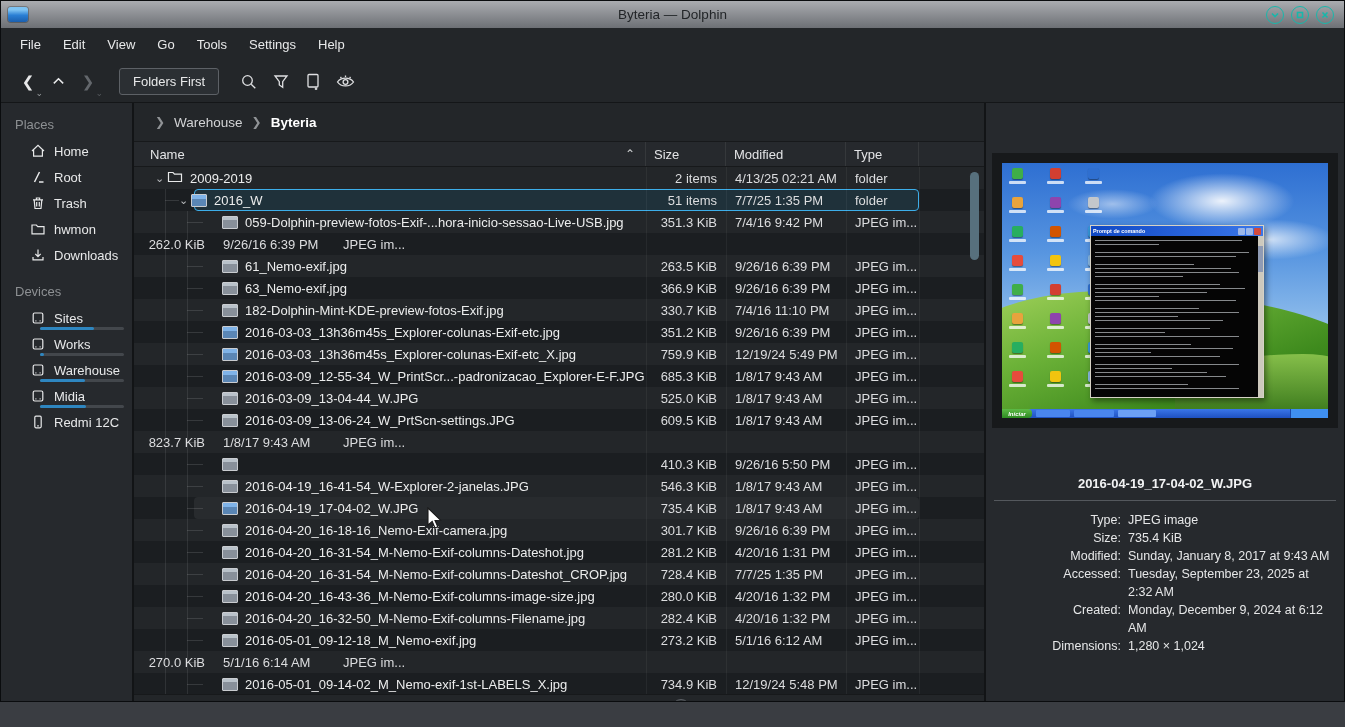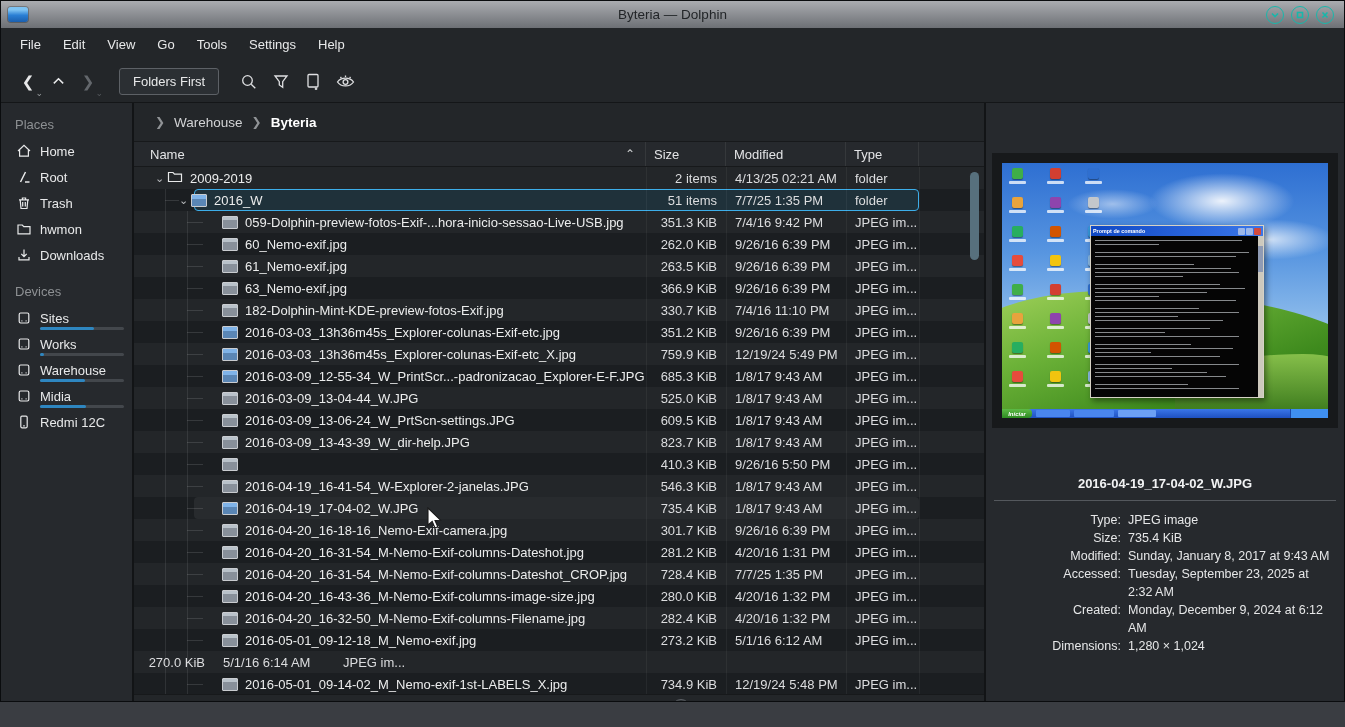--- a/index.html
+++ b/index.html
@@ -32,21 +32,21 @@
   .navbtn.dim .caret { color:#55595d; }
   .btn-folders-first { margin-left:16px; margin-right:14px; padding:5px 13px; font-size:13px;
     color:#e8e9ea; background:#2b2f33; border:1px solid #5d6166; border-radius:3px; }
   .toolicon { width:32px; height:30px; display:flex; align-items:center; justify-content:center; }
   .toolicon svg { stroke:#dfe0e2; fill:none; stroke-width:1.3; }
   
   .body { display:flex; height:618px; }
   .sidebar { width:133px; background:#26292d; border-right:2px solid #121416; padding-top:12px;
     overflow:hidden; flex:none;}
   .side-header { color:#8d9093; font-size:13px; padding:2px 0 6px 14px; }
-  .side-item { height:26px; display:flex; align-items:center; padding-left:14px; position:relative;text-align:right; }
+  .side-item { height:26px; display:flex; align-items:center; padding-left:28px; position:relative;text-align:right; }
   .side-item .si-icon { width:17px; height:17px; margin-right:8px; flex:none; display:flex; align-items:center; justify-content:center;}
   .side-item .si-icon svg { stroke:#e8e9ea; fill:none; stroke-width:1.2; }
   .side-item .si-label { font-size:13px; color:#e8e9ea; white-space:nowrap; }
   .side-item .usage { position:absolute; left:39px; right:8px; bottom:1px; height:3px;
     background:#43474c; border-radius:2px; }
   .side-item .usage i { display:block; height:100%; background:#2e86c0; border-radius:2px; }
   .devices-gap { height:14px; }
   
   .main { width:850px; flex:none; display:flex; flex-direction:column; background:#232629; position:relative;}
   .breadcrumb { height:38px; display:flex; align-items:center; padding-left:12px; font-size:13.5px; }
@@ -374,24 +374,20 @@
               <span class="fi fi-thumb"></span>
               <span class="fname">059-Dolphin-preview-fotos-Exif-...hora-inicio-sessao-Live-USB.jpg</span>
             </span>
             <span class="cell c-size">351.3 KiB</span>
             <span class="cell c-mod">7/4/16 9:42 PM</span>
             <span class="cell c-type">JPEG im...</span>
           </div>
           <div class="row alt">
             <div class="selbox"></div>
             <span class="branch" style="left:53px;width:16px"></span>
-            <span class="cell c-name" style="padding-left:88px">
-              <span class="fi fi-thumb"></span>
-              <span class="fname">60_Nemo-exif.jpg</span>
-            </span>
             <span class="cell c-size">262.0 KiB</span>
             <span class="cell c-mod">9/26/16 6:39 PM</span>
             <span class="cell c-type">JPEG im...</span>
           </div>
           <div class="row">
             <div class="selbox"></div>
             <span class="branch" style="left:53px;width:16px"></span>
             <span class="cell c-name" style="padding-left:88px">
               <span class="fi fi-thumb"></span>
               <span class="fname">61_Nemo-exif.jpg</span>
@@ -473,24 +469,20 @@
               <span class="fi fi-thumb"></span>
               <span class="fname">2016-03-09_13-06-24_W_PrtScn-settings.JPG</span>
             </span>
             <span class="cell c-size">609.5 KiB</span>
             <span class="cell c-mod">1/8/17 9:43 AM</span>
             <span class="cell c-type">JPEG im...</span>
           </div>
           <div class="row">
             <div class="selbox"></div>
             <span class="branch" style="left:53px;width:16px"></span>
-            <span class="cell c-name" style="padding-left:88px">
-              <span class="fi fi-thumb"></span>
-              <span class="fname">2016-03-09_13-43-39_W_dir-help.JPG</span>
-            </span>
             <span class="cell c-size">823.7 KiB</span>
             <span class="cell c-mod">1/8/17 9:43 AM</span>
             <span class="cell c-type">JPEG im...</span>
           </div>
           <div class="row alt">
             <div class="selbox"></div>
             <span class="branch" style="left:53px;width:16px"></span>
             <span class="cell c-name" style="padding-left:88px">
               <span class="fi fi-thumb"></span>
             </span>

